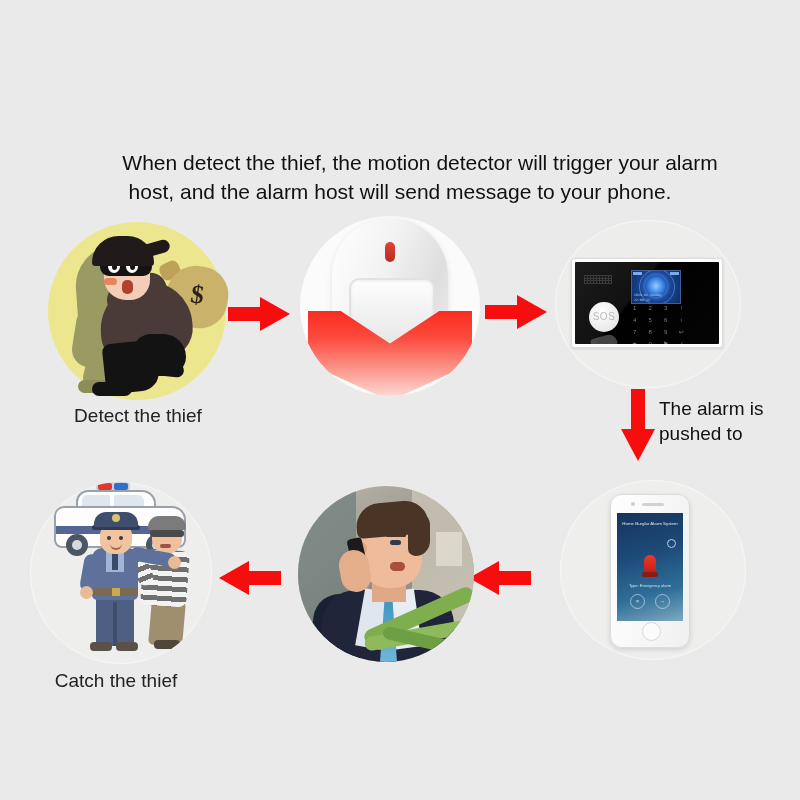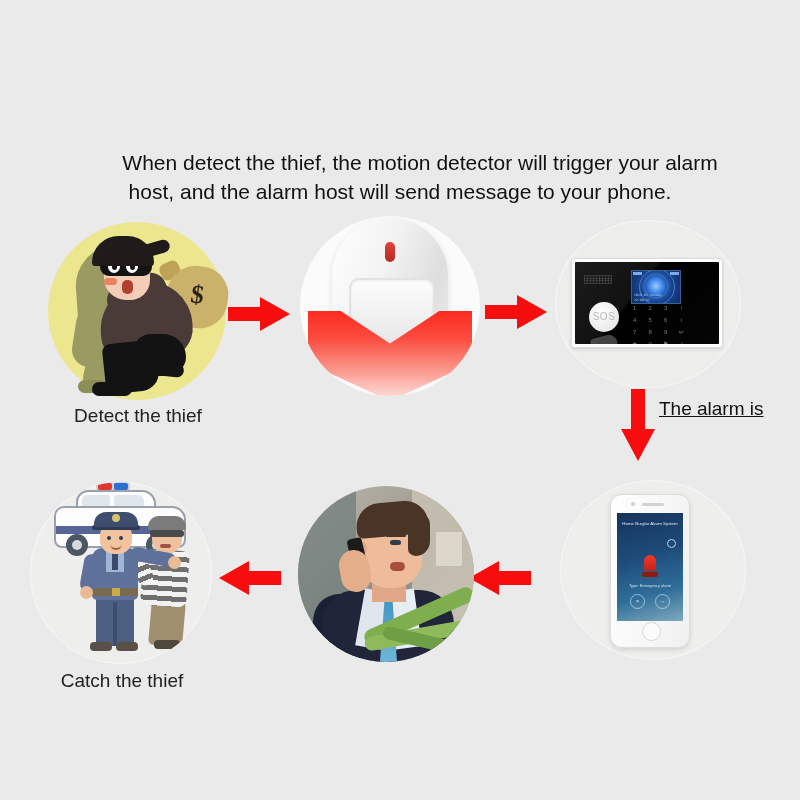--- a/index.html
+++ b/index.html
@@ -464,21 +464,21 @@
   }
   #ct-arm{
     left:104px;top:70px;width:16px;height:34px;
     background:repeating-linear-gradient(0deg,#f2f2f2 0 5px,#6f6f6f 5px 10px);
     border-radius:8px;transform:rotate(-22deg);
   }
   #ct-head{left:122px;top:40px;width:30px;height:32px;background:#eec09e;border-radius:15px;}
   #ct-cap{left:118px;top:34px;width:38px;height:14px;background:#7b7b7b;border-radius:11px 11px 2px 2px;}
   #ct-mask{left:120px;top:48px;width:34px;height:7px;background:#4a4a4a;border-radius:3px;}
   #ct-mouth{left:130px;top:62px;width:11px;height:4px;background:#9e5440;border-radius:3px;}
-  #police-caption{left:22px;top:668px;width:200px;}
+  #police-caption{left:16px;top:668px;width:200px;}
 
   
   .arrow{position:absolute;}
   .arrow .shaft{position:absolute;background:#f70d0d;}
   .arrow .head{position:absolute;width:0;height:0;}
   
   .arrow-r{width:62px;height:34px;}
   .arrow-r .shaft{left:0;top:10px;width:38px;height:14px;}
   .arrow-r .head{
     left:32px;top:0;
@@ -509,21 +509,21 @@
   #arrow-2{left:485px;top:295px;}
   #arrow-3{left:621px;top:389px;}
   #arrow-4{left:469px;top:561px;}
   #arrow-5{left:219px;top:561px;}
 
   
   #push-note{
     position:absolute;left:659px;top:396px;width:141px;
     font-size:19px;line-height:25px;color:#111;
   }
-  #push-note .ln{display:block;white-space:nowrap;text-decoration:underline;}
+  #push-note .ln{display:block;white-space:nowrap;}
 </style>
 </head>
 <body>
 
 <div class="page">
 
   <div class="subtitle">
     <span class="ln ln1">When detect the thief, the motion detector will trigger your alarm</span>
     <span class="ln">host, and the alarm host will send message to your phone.</span>
   </div>
@@ -614,20 +614,21 @@
       </div>
     </div>
   </div>
 
   <div class="arrow arrow-d" id="arrow-3">
     <div class="shaft"></div>
     <div class="head"></div>
   </div>
   <div id="push-note">
     <span class="ln">The alarm is</span>
+    <span class="ln">pushed to</span>
   </div>
 
   <div class="cell" id="phone-art">
     <div class="disc"></div>
     <div id="phone-body">
       <div id="phone-cam"></div>
       <div id="phone-speaker"></div>
       <div id="phone-screen">
         <div id="phone-apptitle">Home Burglar Alarm System</div>
         <div id="phone-gear"></div>

